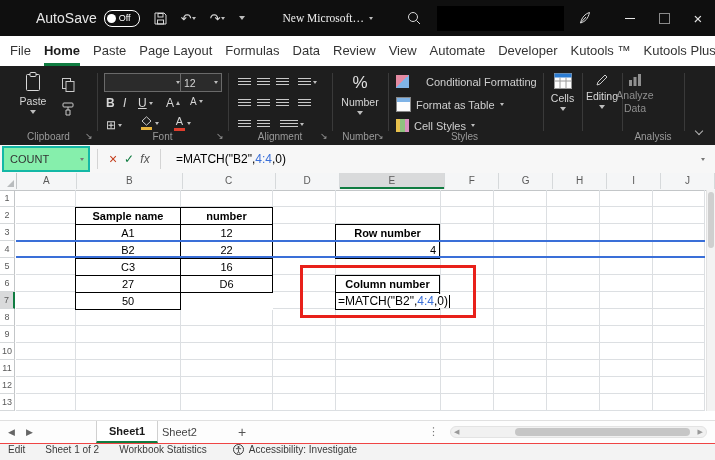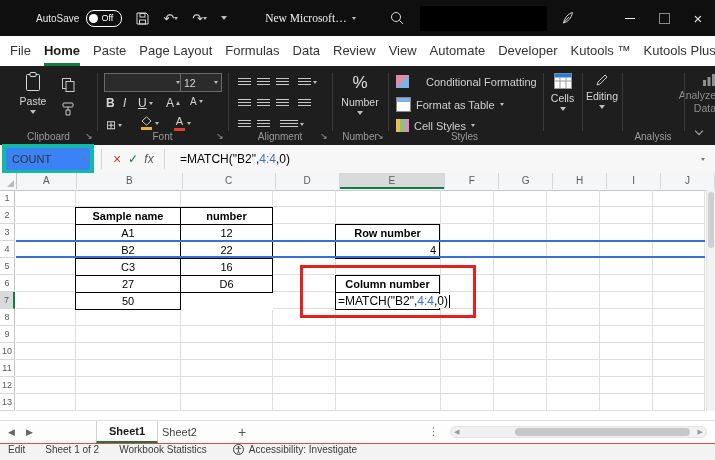--- a/index.html
+++ b/index.html
@@ -1,21 +1,21 @@
 <!DOCTYPE html>
 <html><head>
 <meta charset="utf-8">
 <style>
   html,body{margin:0;padding:0;}
   body{width:715px;height:460px;overflow:hidden;font-family:"Liberation Sans",sans-serif;background:#fff;}
   .app{position:relative;width:715px;height:460px;overflow:hidden;background:#fff;}
 
   
   .titlebar{position:absolute;top:0;left:0;right:0;height:36px;background:#0f0f0f;display:flex;align-items:center;color:#e6e6e6;}
-  .tb-autosave{margin-left:36px;font-size:10px;}
+  .tb-autosave{margin-left:36px;font-size:14px;}
   .toggle{margin-left:7px;width:34px;height:15px;border:1px solid #fff;border-radius:8px;display:flex;align-items:center;}
   .knob{width:9px;height:9px;border-radius:50%;background:#fff;margin-left:2px;}
   .toggle-state{font-size:9px;color:#fff;margin-left:3px;}
   .tb-ic{margin-left:14px;display:flex;align-items:center;}
   .glyph{font-size:13px;color:#d8d8d8;}
   .tri{display:inline-block;width:0;height:0;border-left:3px solid transparent;border-right:3px solid transparent;border-top:4px solid #bdbdbd;}
   .tri.up{border-top:none;border-bottom:4px solid #bdbdbd;}
   .tri.sm{border-left-width:2.5px;border-right-width:2.5px;border-top-width:3.5px;}
   .tb-title{margin-left:38px;font-size:11.5px;color:#f0f0f0;font-family:Liberation Serif, serif;}
   .redaction{margin-left:16px;width:127px;height:25px;background:#000;}
@@ -48,21 +48,21 @@
   .cf-ic{display:inline-block;width:13px;height:13px;background:linear-gradient(135deg,#e48aa2 0 50%,#7fb3e6 50%);}
   .fat-ic{display:inline-block;width:13px;height:13px;border:1px solid #888;background:linear-gradient(to bottom,#7fb3e6 0 4px,#fdfdfd 4px);}
   .cs-ic{display:inline-block;width:13px;height:13px;background:linear-gradient(90deg,#e8c14d 0 33%,#8fc27f 33% 66%,#d98fbf 66%);}
   .redbar{display:inline-block;width:11px;height:3px;background:#e03e2d;margin-top:1px;}
   .yellowbar{display:inline-block;width:11px;height:3px;background:#e6b33d;margin-top:1px;}
   .col-ic{display:flex;flex-direction:column;align-items:center;line-height:1;}
   .chev{display:inline-block;width:5px;height:5px;border-right:1px solid #b5b5b5;border-bottom:1px solid #b5b5b5;transform:rotate(45deg);}
 
   
   .formulabar{position:absolute;top:145px;left:0;right:0;height:28px;background:#f7f7f7;border-bottom:1px solid #cfd2d4;display:flex;align-items:center;}
-  .namebox{margin-left:2px;width:84px;height:22px;background:#3b82f6;border:4px solid #14b8a6;display:flex;align-items:center;}
+  .namebox{margin-left:2px;width:84px;height:22px;background:#86efac;border:2px solid #14b8a6;display:flex;align-items:center;}
   .namebox .nval{flex:1;padding-left:6px;font-size:11px;color:#333;}
   .fdiv{width:1px;height:20px;background:#d4d4d4;margin:0 7px;}
   .fbtn{font-size:12px;width:16px;text-align:center;}
   .cancel{color:#c43e1c;font-size:14px;}
   .enter{color:#107C41;}
   .fx{font-style:italic;color:#555;font-size:12px;}
   .ftext{margin-left:8px;font-size:12px;color:#000;white-space:nowrap;}
   .refblue{color:#3a6fd8;}
   .fexpand{margin-left:auto;margin-right:10px;}
 
@@ -351,21 +351,21 @@
 
     <div class="rbtn-big" style="left:582px;top:7px;width:40px;">
       <svg width="14" height="14" viewBox="0 0 14 14">
           <path d="M2 12 L3 9 L10 2 L12 4 L5 11 Z" fill="none" stroke="#c9c9c9"></path>
         </svg>
       <span class="lbl">Editing</span>
       <span class="tri"></span>
     </div>
     <span class="rsep" style="left:622px;"></span>
 
-    <div class="rbtn-big" style="left:654px;top:8px;width:62px;align-items:flex-end;">
+    <div class="rbtn-big" style="left:604px;top:8px;width:62px;">
       <svg width="14" height="12" viewBox="0 0 14 12">
           <rect x="1" y="6" width="3" height="6" fill="#8f8f8f"></rect>
           <rect x="5.5" y="3" width="3" height="9" fill="#8f8f8f"></rect>
           <rect x="10" y="0" width="3" height="12" fill="#8f8f8f"></rect>
         </svg>
       <span class="lbl" style="color:#8f8f8f;">Analyze</span>
       <span class="lbl" style="color:#8f8f8f;margin-top:-2px;">Data</span>
     </div>
     <span class="rgl" style="left:622px;width:62px;">Analysis</span>
     <span class="rsep" style="left:684px;"></span>

